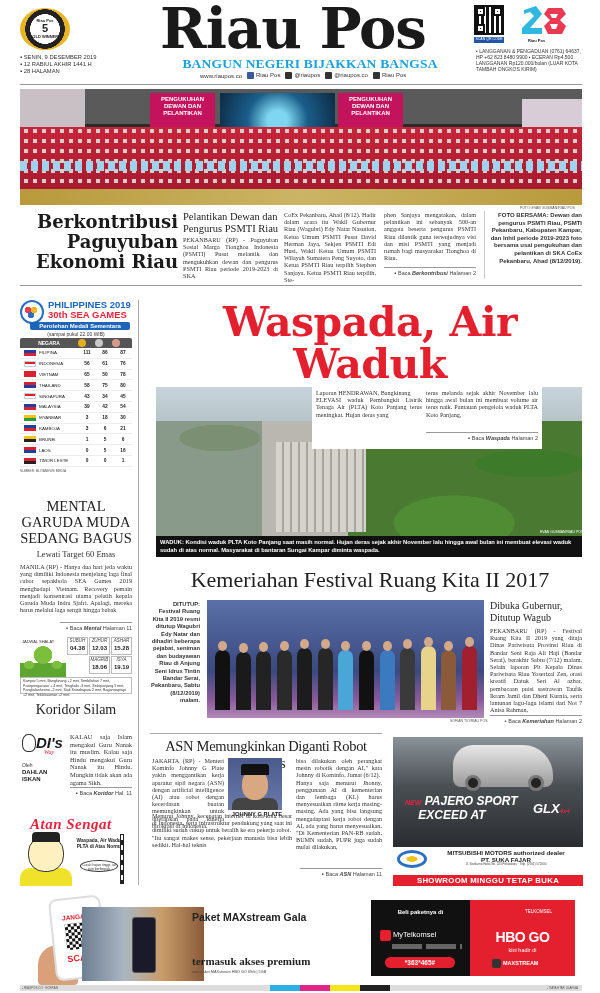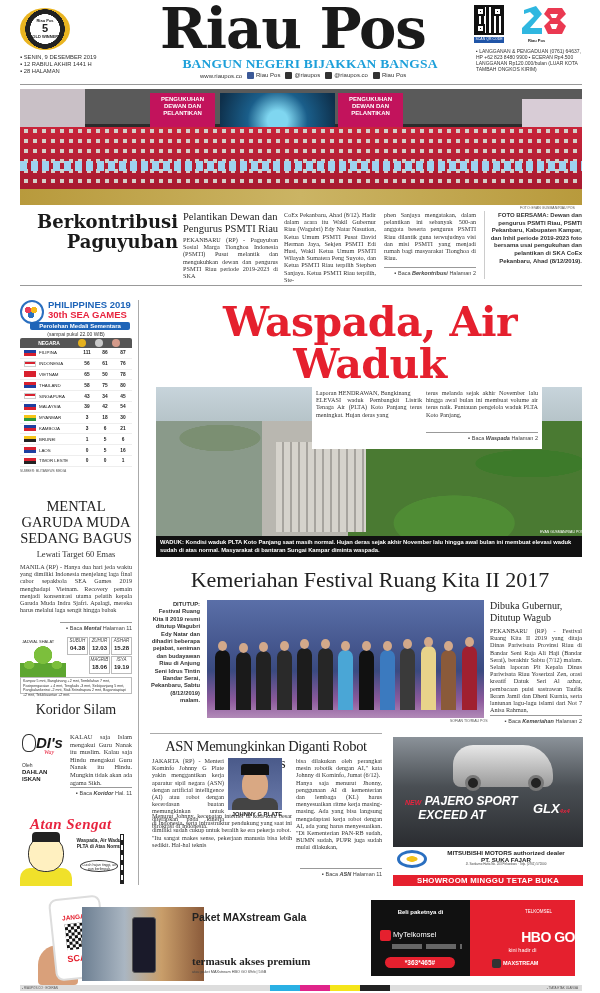--- a/index.html
+++ b/index.html
@@ -153,21 +153,21 @@
 #bad .tp{position:absolute;left:172px;top:58px;font-family:Liberation Serif, serif;font-weight:bold;font-size:11px;color:#222}
 #bad .tiny{position:absolute;left:172px;top:73px;font-family:"Liberation Sans",sans-serif;font-size:3.8px;color:#444}
 #bad .blk{position:absolute;left:351px;top:3px;width:99px;height:76px;background:#111}
 #bad .red{position:absolute;left:450px;top:3px;width:105px;height:76px;background:#e5202e}
 #bad .beli{position:absolute;left:351px;top:12px;width:99px;text-align:center;font-family:"Liberation Sans",sans-serif;font-weight:bold;font-size:6px;color:#fff}
 #bad .myt{position:absolute;left:360px;top:33px;font-family:"Liberation Sans",sans-serif;font-size:7.5px;color:#fff}
 #bad .myt i{display:inline-block;width:11px;height:11px;background:#e5202e;border-radius:2px;vertical-align:middle;margin-right:2px;font-style:normal}
 #bad .stores{position:absolute;left:372px;top:47px;width:70px;height:5px;background:repeating-linear-gradient(90deg,#666 0 30px,transparent 30px 34px)}
 #bad .code{position:absolute;left:365px;top:60px;width:70px;height:11px;background:#e5202e;border-radius:6px;color:#fff;font-family:"Liberation Sans",sans-serif;font-weight:bold;font-size:6.5px;line-height:11px;text-align:center}
 #bad .tsel{position:absolute;left:505px;top:12px;font-family:"Liberation Sans",sans-serif;font-size:4.5px;color:#fff}
-#bad .hbo{position:absolute;left:450px;top:32px;width:105px;text-align:right;font-family:"Liberation Sans",sans-serif;font-weight:bold;font-size:14px;color:#fff;letter-spacing:-0.5px}
+#bad .hbo{position:absolute;left:450px;top:32px;width:105px;text-align:center;font-family:"Liberation Sans",sans-serif;font-weight:bold;font-size:14px;color:#fff;letter-spacing:-0.5px}
 #bad .kini{position:absolute;left:450px;top:50px;width:105px;text-align:center;font-family:"Liberation Sans",sans-serif;font-size:5.5px;color:#fff}
 #bad .mx{position:absolute;left:472px;top:62px;font-family:"Liberation Sans",sans-serif;font-weight:bold;font-size:5.5px;color:#fff}
 #bad .mx i{display:inline-block;width:9px;height:9px;background:#333;border-radius:2px;vertical-align:middle;margin-right:2px}
 #footer{left:20px;top:985px;width:562px;height:6px;background:#ddd}
 #footer .l{position:absolute;left:2px;top:0;font-family:"Liberation Sans",sans-serif;font-size:3px;color:#555;line-height:6px}
 #footer .r{position:absolute;right:4px;top:0;font-family:"Liberation Sans",sans-serif;font-size:3px;color:#555;line-height:6px}
 #footer .cmyk{position:absolute;left:250px;top:0;width:120px;height:6px;display:flex}
 #footer .cmyk div{flex:1}
 </style>
 </head>
@@ -217,20 +217,21 @@
   <div style="position:absolute;right:0;top:10px;width:60px;height:50px;background:#d8ccd6"></div>
   <div class="crowd"></div>
   <div class="signs"></div>
   <div class="floor"></div>
 </div>
 <div class="abs credit" style="left:520px;top:206px">FOTO: EVAN GUSMAN/RIAU POS</div>
 
 <div id="berk" class="abs">
   <div>Berkontribusi</div>
   <div>Paguyuban</div>
+  <div>Ekonomi Riau</div>
 </div>
 <div id="pel-title" class="abs">Pelantikan Dewan dan Pengurus PSMTI Riau</div>
 <div id="pel-c1" class="abs body-txt">PEKANBARU (RP) - Paguyuban Sosial Marga Tionghoa Indonesia (PSMTI) Pusat melantik dan mengukuhkan dewan dan pengurus PSMTI Riau periode 2019-2023 di SKA</div>
 <div id="pel-c2" class="abs body-txt">CoEx Pekanbaru, Ahad (8/12). Hadir dalam acara itu Wakil Gubernur Riau (Wagubri) Edy Natar Nasution, Ketua Umum PSMTI Pusat David Herman Jaya, Sekjen PSMTI Edi Husi, Wakil Ketua Umum PSMTI Wilayah Sumatera Peng Suyoto, dan Ketua PSMTI Riau terpilih Stephen Sanjaya. Ketua PSMTI Riau terpilih, Ste-</div>
 <div id="pel-c3" class="abs body-txt">phen Sanjaya mengatakan, dalam pelantikan ini sebanyak 500-an anggota beserta pengurus PSMTI Riau dilantik guna terwujudnya visi dan misi PSMTI yang menjadi rumah bagi masyarakat Tionghoa di Riau.</div>
 <div class="abs baca" style="left:384px;top:267px;width:92px;border-top:1px solid #999;padding-top:2px"><span>▪ Baca </span><b>Berkontribusi</b><span> Halaman 2</span></div>
 <div class="vsep" style="left:484px;top:211px;height:68px"></div>
 <div id="foto-cap" class="abs">FOTO BERSAMA: Dewan dan pengurus PSMTI Riau, PSMTI Pekanbaru, Kabupaten Kampar, dan Inhil periode 2019-2023 foto bersama usai pengukuhan dan pelantikan di SKA CoEx Pekanbaru, Ahad (8/12/2019).</div>
 <div class="hr" style="left:20px;top:285px;width:562px;background:#999"></div>
 

